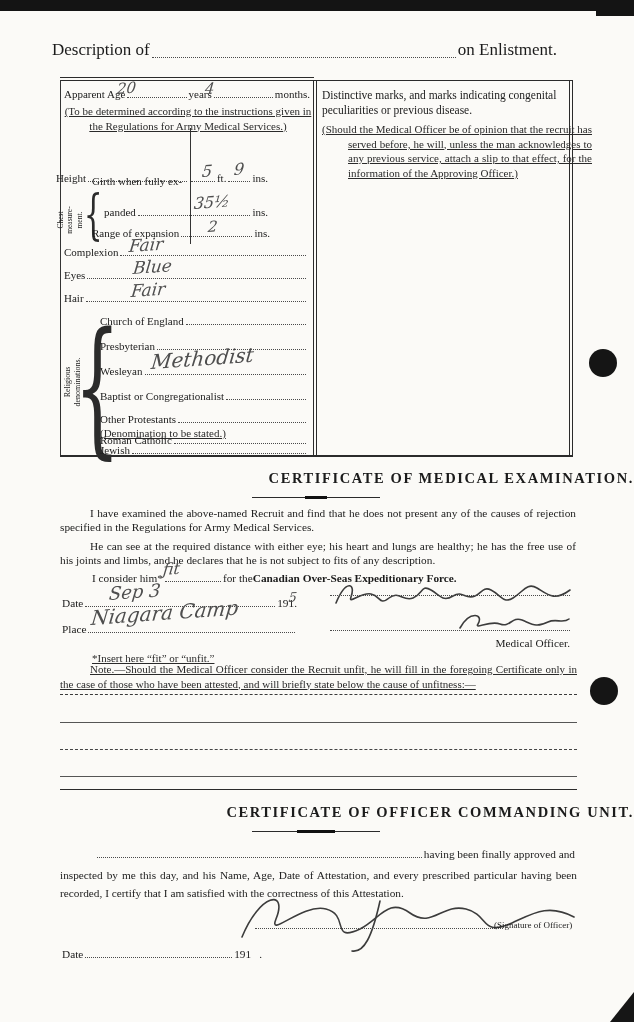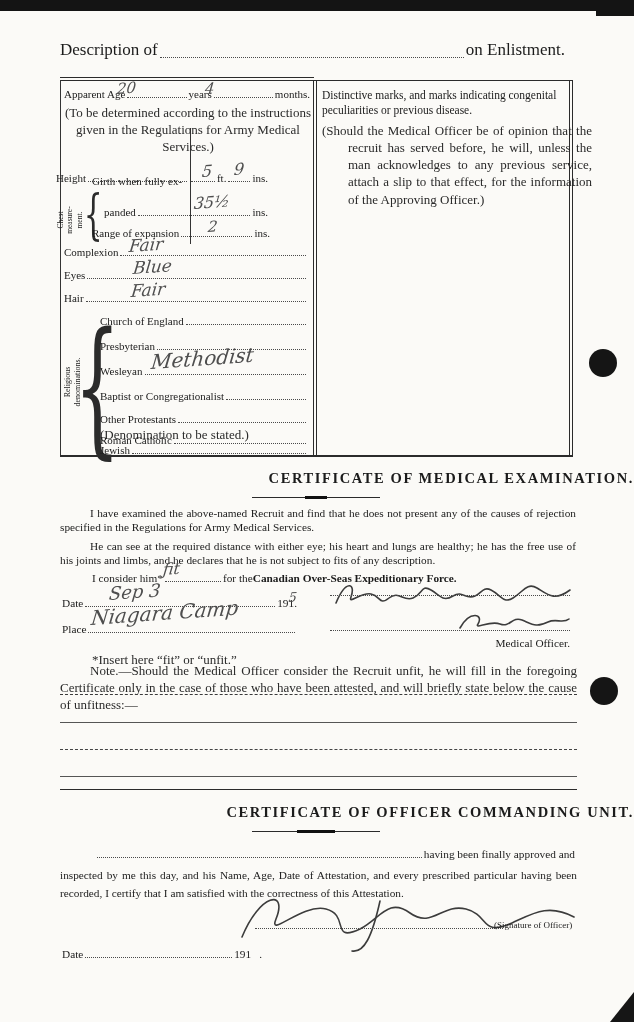--- a/index.html
+++ b/index.html
@@ -6,21 +6,21 @@
   #page{
     position:relative; width:634px; height:1022px; margin:0 auto;
     background:#fbfaf7; overflow:hidden;
     font-family:"Liberation Serif","DejaVu Serif",serif;
     color:#1b1b1b;
   }
   .abs{position:absolute;}
   .row{position:absolute; display:flex; align-items:baseline; font-size:11px; white-space:nowrap;}
   .lead{flex:1; border-bottom:1.3px dotted #4a4a4a; align-self:flex-end; margin:0 2px 2px 2px; min-width:8px;}
   .lead-fixed{border-bottom:1.3px dotted #4a4a4a; align-self:flex-end; margin:0 2px 2px 2px;}
-  .small{font-size:13px; line-height:1.32; color:#2a2a2a;}
+  .small{font-size:11px; line-height:1.32; color:#2a2a2a;text-decoration:underline;}
   .hang{padding-left:26px; text-indent:-26px;}
   .hand{
     position:absolute; font-family:"DejaVu Serif",serif; font-style:italic;
     color:#4e4e4e; transform:rotate(-4deg) skewX(-10deg); transform-origin:left bottom;
     white-space:nowrap;
   }
   .sect-title{position:absolute; left:0; right:0; text-align:right; font-weight:bold; letter-spacing:1.6px; font-size:14.5px;}
   .rule{position:absolute; height:1px; background:#2b2b2b;}
   .rule .thick{position:absolute; top:-1px; height:3px; background:#111; left:50%; transform:translateX(-50%);}
   .para{position:absolute; text-align:justify; font-size:11.3px; line-height:1.28;}
@@ -41,21 +41,21 @@
 <body>
 
 <div id="page">
 
   <div class="abs" style="left:0;top:0;width:634px;height:11px;background:#141414;"></div>
   <div class="abs" style="left:596px;top:0;width:38px;height:16px;background:#141414;"></div>
   <div class="punch" style="left:589px;top:349px;"></div>
   <div class="punch" style="left:590px;top:677px;"></div>
   <div class="abs" style="right:0;bottom:0;width:0;height:0;border-left:24px solid transparent;border-bottom:30px solid #161616;"></div>
 
-  <div class="row" style="left:60px;top:40px;width:505px;font-size:17px;justify-content:flex-end;">
+  <div class="row" style="left:52px;top:40px;width:505px;font-size:17px;justify-content:flex-end;">
     <span>Description of</span>
     <span class="lead" style="border-bottom-width:1.5px;"></span>
     <span>on Enlistment.</span>
   </div>
 
   <div class="hline" style="left:60px;top:80px;width:513px;"></div>
   <div class="hline" style="left:60px;top:77px;width:254px;border-top-width:1px;"></div>
   <div class="hline" style="left:60px;top:455px;width:513px;border-top-width:2px;"></div>
   <div class="vline" style="left:60px;top:80px;height:375px;"></div>
   <div class="dblv" style="left:313px;top:80px;height:375px;"></div>

